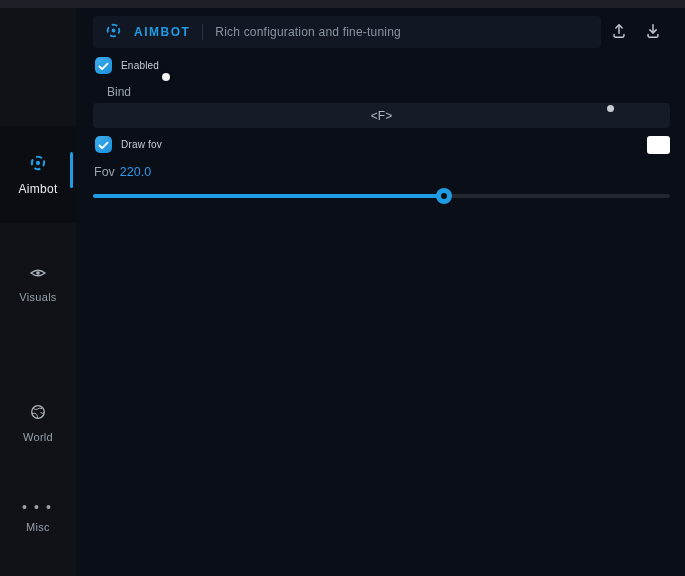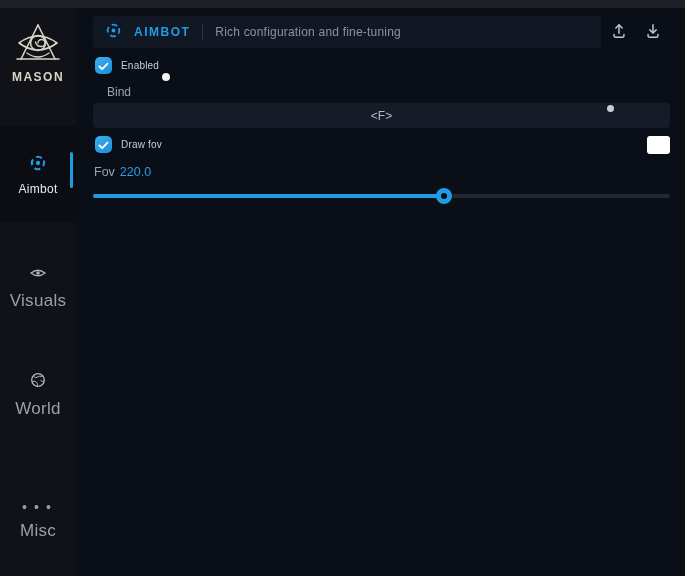--- a/index.html
+++ b/index.html
@@ -14,27 +14,27 @@
   .sidebar { position:absolute; left:0; top:8px; width:76px; height:568px;
     background:#101217; }
   .logo-block { position:absolute; left:0; top:14px; width:76px;
     display:flex; flex-direction:column; align-items:center; gap:4px; }
   .logo-block svg { display:block; }
   .logo-text { color:#d9d4c7; font-size:12px; font-weight:bold;
     letter-spacing:1.5px; }
 
   .nav-item { position:absolute; left:0; width:76px; display:flex;
     flex-direction:column; align-items:center; gap:7px; cursor:pointer; }
-  .nav-item .lbl { font-size:17px; color:#98a0aa; letter-spacing:.3px; }
+  .nav-item .lbl { font-size:11px; color:#98a0aa; letter-spacing:.3px; }
   .nav-aimbot { top:118px; height:97px; background:#0b0d12; justify-content:center; gap:6px; }
   .nav-aimbot .lbl { color:#e8eaee; font-size:12px; }
   .active-bar { position:absolute; right:3px; top:26px; width:3px; height:36px;
     background:#1f9ce4; border-radius:2px; }
   .nav-visuals { top:258px; }
-  .nav-world { top:364px; }
+  .nav-world { top:396px; }
   .nav-misc { top:494px; }
   .dots { color:#9aa0a8; font-size:14px; letter-spacing:3px; line-height:10px; height:12px; }
 
   
   .main { position:absolute; left:76px; top:8px; width:609px; height:568px;
     background:#0a0e17; }
 
   .header-panel { position:absolute; left:17px; top:8px; width:508px; height:32px;
     background:#111823; border-radius:4px; display:flex; align-items:center;
     padding:0 12px; gap:12px; }
@@ -90,34 +90,20 @@
 </style>
 </head>
 <body>
 
 <div class="stage">
 
   <div class="top-strip"></div>
 
   <div class="sidebar">
 
-    <div class="logo-block">
-      <span>
-        <svg width="50" height="44" viewBox="0 0 50 44" fill="none" stroke="#d9d4c7" stroke-width="1.6" stroke-linecap="round" stroke-linejoin="round">
-          <path d="M25 3 L42 37"></path>
-          <path d="M25 3 L8 37"></path>
-          <path d="M4 37 H46"></path>
-          <path d="M6 21 Q25 7 44 21 Q25 35 6 21 Z"></path>
-          <circle cx="25" cy="21" r="7.5"></circle>
-          <path d="M25 21 a3.5 3.5 0 1 1 3.5 3.5 a6 6 0 0 1 -6 -4.5" stroke-width="1.3"></path>
-          <path d="M14 31 q11 8 22 0" stroke-width="1.3"></path>
-        </svg>
-      </span>
-      <span class="logo-text">MASON</span>
-    </div>
 
     <div class="nav-item nav-aimbot">
       <span>
         <svg width="18" height="18" viewBox="0 0 16 16" fill="none">
           <circle cx="8" cy="8" r="5.5" stroke="#1f9ce4" stroke-width="1.8" stroke-dasharray="5.2 3.44" transform="rotate(-24 8 8)"></circle>
           <circle cx="8" cy="8" r="1.9" fill="#1f9ce4"></circle>
         </svg>
       </span>
       <span class="lbl">Aimbot</span>
       <span class="active-bar"></span>

